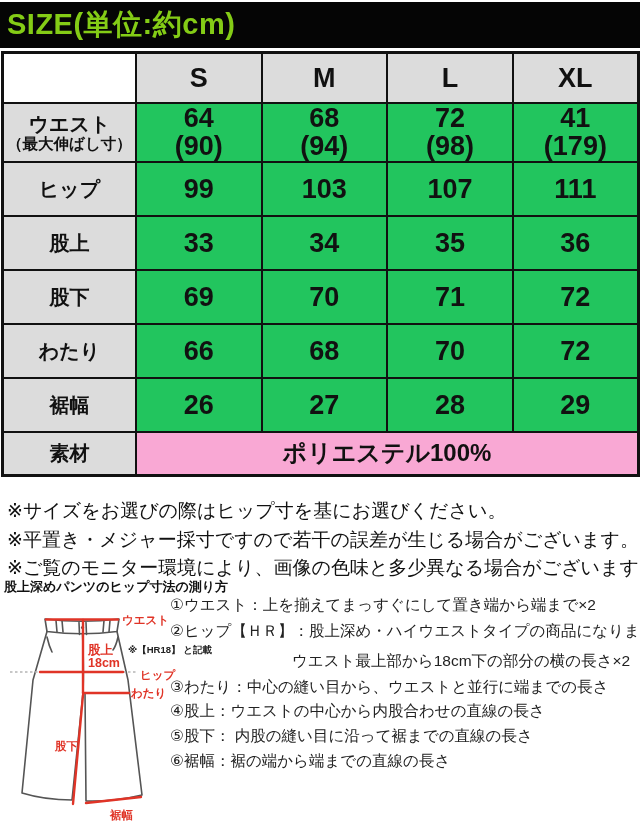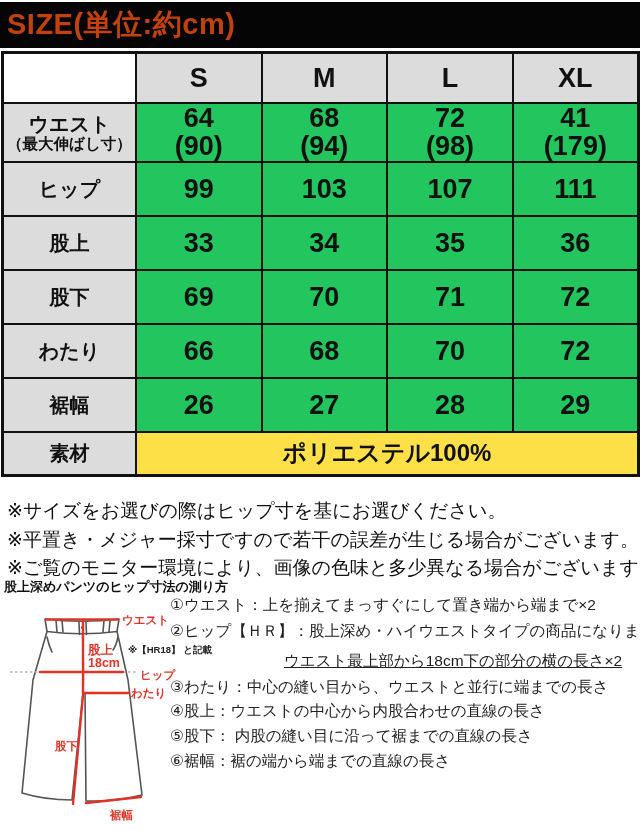--- a/index.html
+++ b/index.html
@@ -6,49 +6,49 @@
   .page{
     position:relative;width:640px;height:832px;background:#fff;overflow:hidden;
     font-family:"Liberation Sans","DejaVu Sans",sans-serif;color:#111;
   }
   
   .titlebar{
     position:absolute;left:0;top:2px;width:640px;height:46px;background:#050505;
     display:flex;align-items:center;
   }
   .titlebar span{
-    color:#c2410c;font-size:29px;font-weight:bold;padding-left:7px;letter-spacing:.5px;
+    color:#84cc16;font-size:29px;font-weight:bold;padding-left:7px;letter-spacing:.5px;
   }
   
   table.size{
     position:absolute;left:1px;top:51px;border-collapse:collapse;table-layout:fixed;
     border:3px solid #111;
   }
   table.size td,table.size th{
     border:2px solid #111;text-align:center;vertical-align:middle;padding:0;
   }
   table.size .hd{background:#dcdcdc;font-size:27px;font-weight:bold;height:48px;}
   table.size .blank{background:#fff;}
   table.size .lbl{background:#dcdcdc;font-size:20px;font-weight:bold;line-height:1.1;}
   table.size .lbl .sub{font-size:15.5px;font-weight:bold;}
   table.size td.val{background:#22c55e;font-size:27px;font-weight:600;line-height:1.05;}
-  table.size td.mat{background:#fde047;font-size:24px;font-weight:600;}
+  table.size td.mat{background:#f9a8d4;font-size:24px;font-weight:600;}
   tr.r{height:54px;}
   tr.r-waist{height:56px;}
   tr.r-mat{height:44px;}
   
   .notes{position:absolute;left:7px;top:497px;width:630px;}
   .notes div{font-size:19px;font-weight:normal;line-height:28.5px;white-space:nowrap;}
   
   .diagram-title{position:absolute;left:4px;top:578px;font-size:13px;font-weight:bold;}
   .pants-svg{position:absolute;left:0;top:600px;}
   
   .inst{position:absolute;left:170px;top:0;width:470px;}
   .inst div{position:absolute;font-size:15.5px;line-height:20px;white-space:nowrap;color:#222;}
-  .l0{top:595px;} .l1{top:621px;} .l2{top:651px;left:114px;text-decoration:underline;}
+  .l0{top:595px;} .l1{top:621px;} .l2{top:651px;left:122px;}
   .l3{top:677px;} .l4{top:701px;} .l5{top:726px;} .l6{top:751px;}
 </style>
 </head>
 <body>
 
 <div class="page">
 
   <div class="titlebar">
     <span>SIZE(単位:約cm)</span>
   </div>

